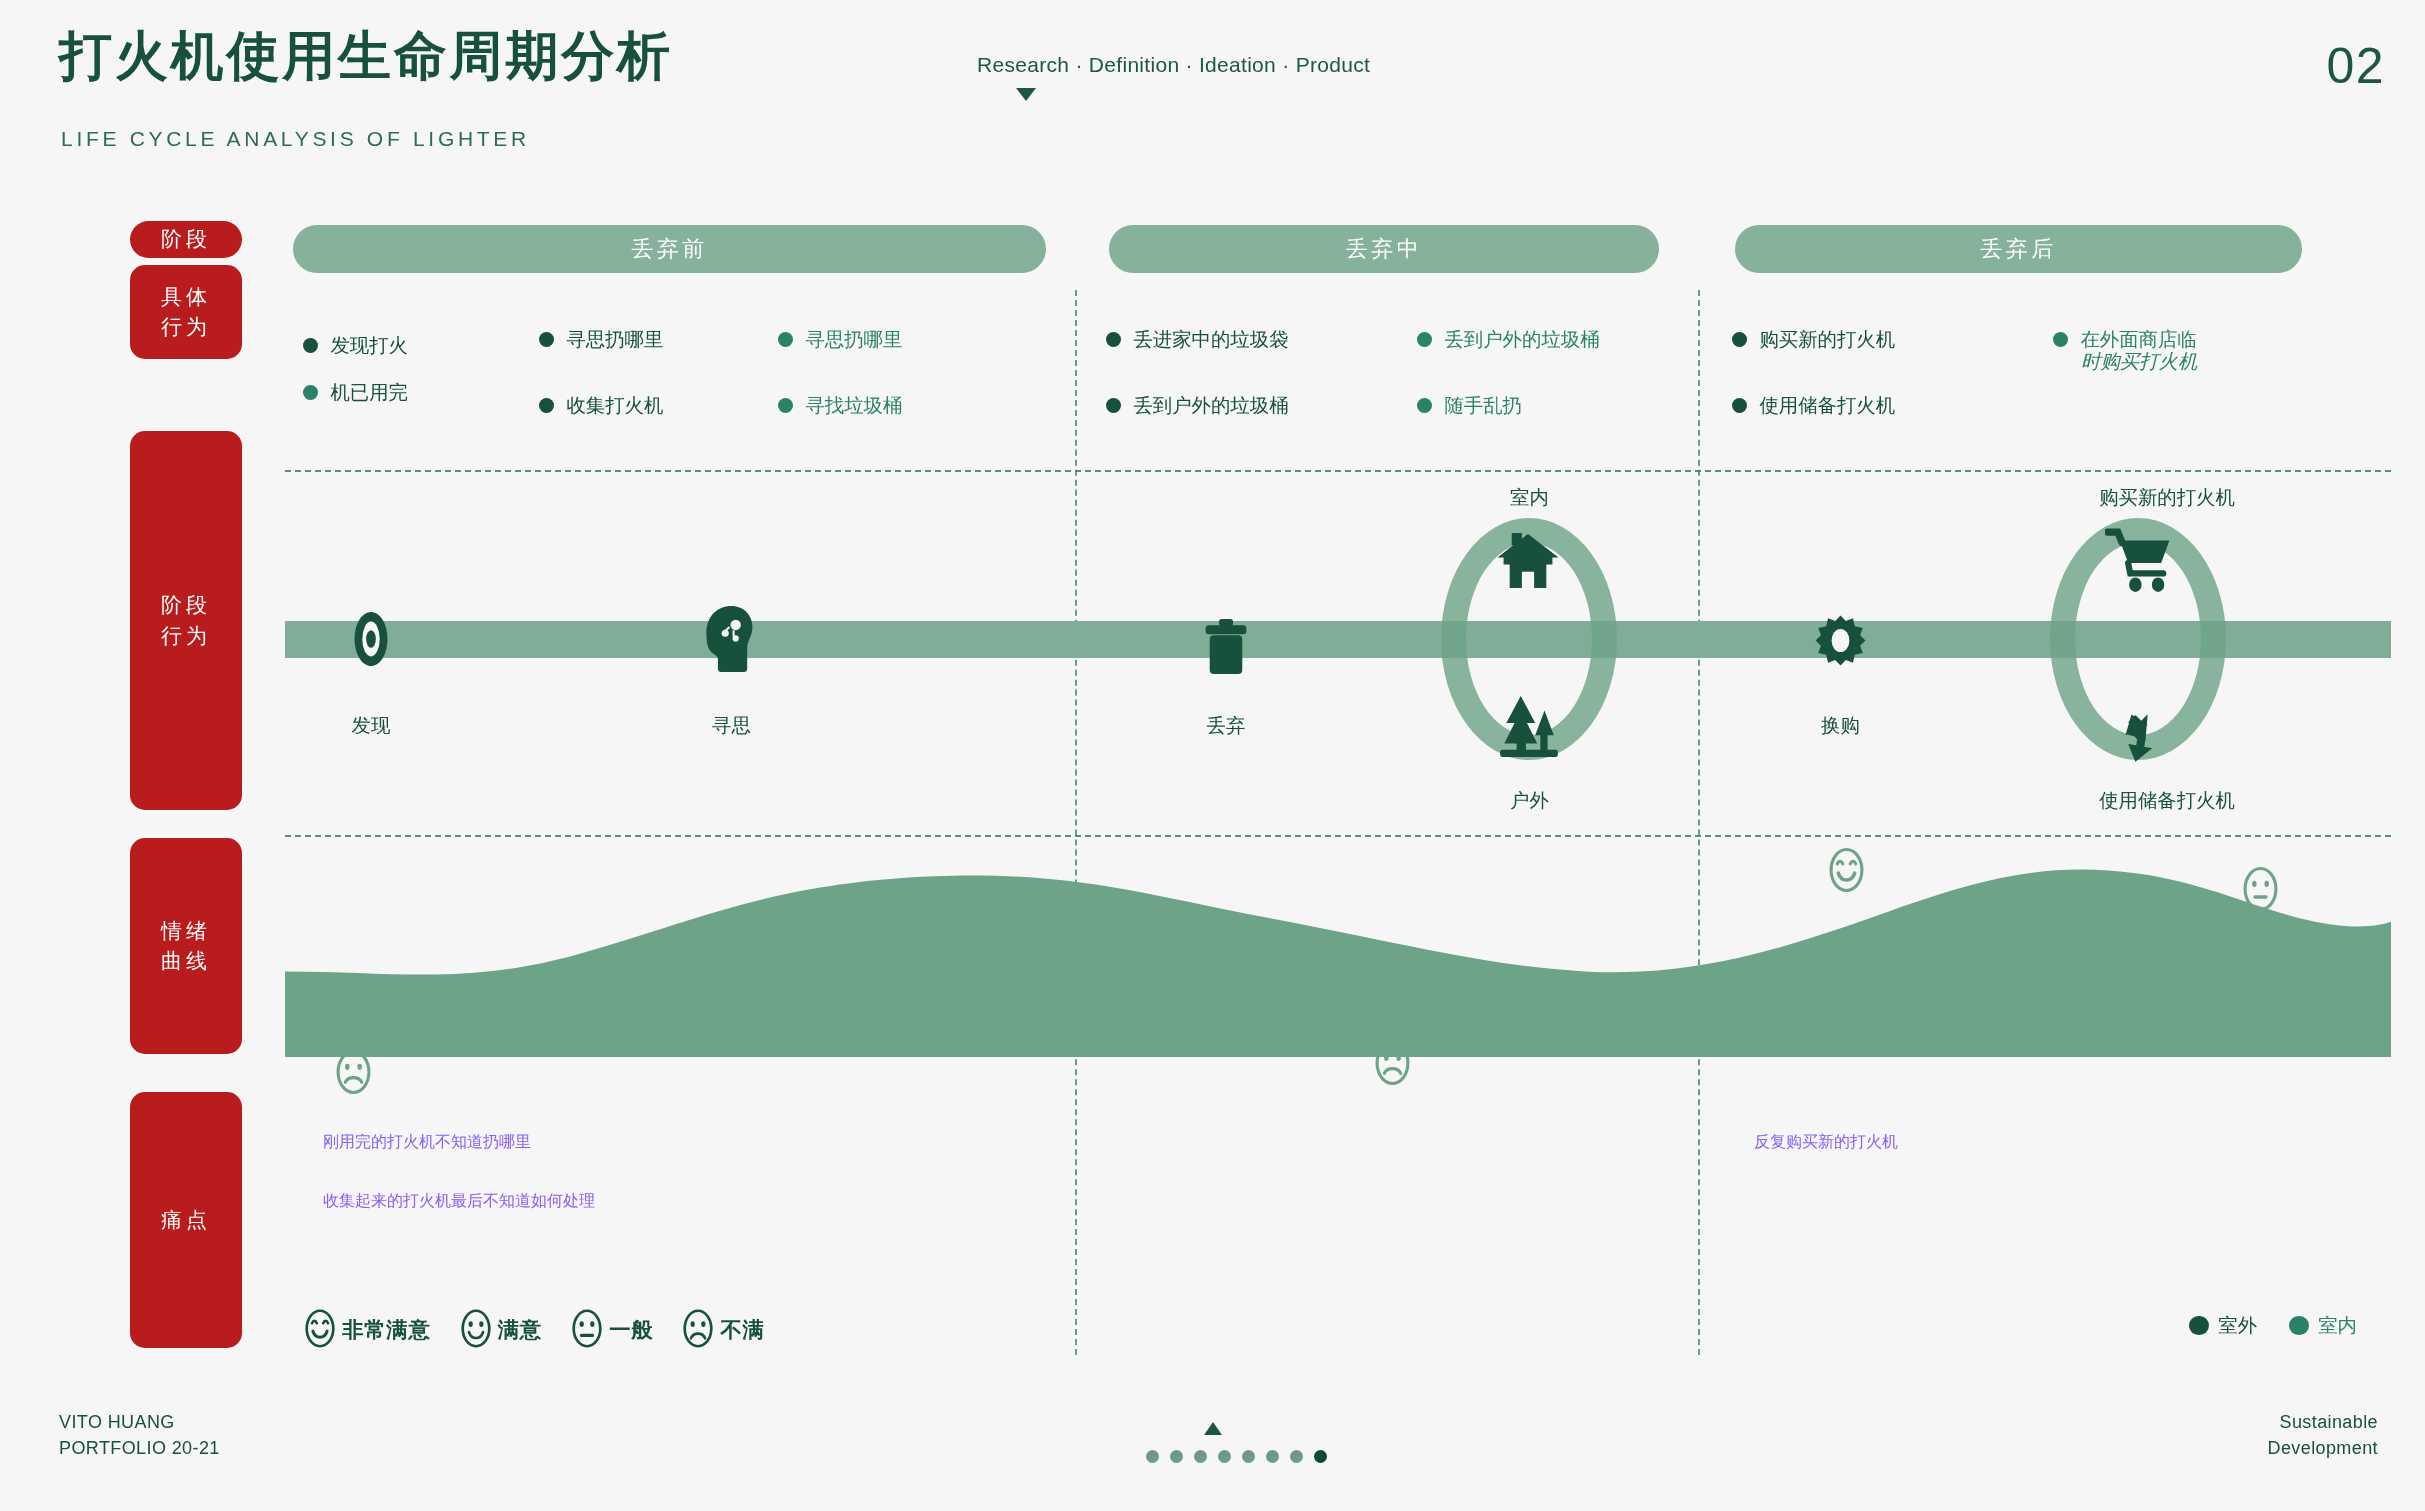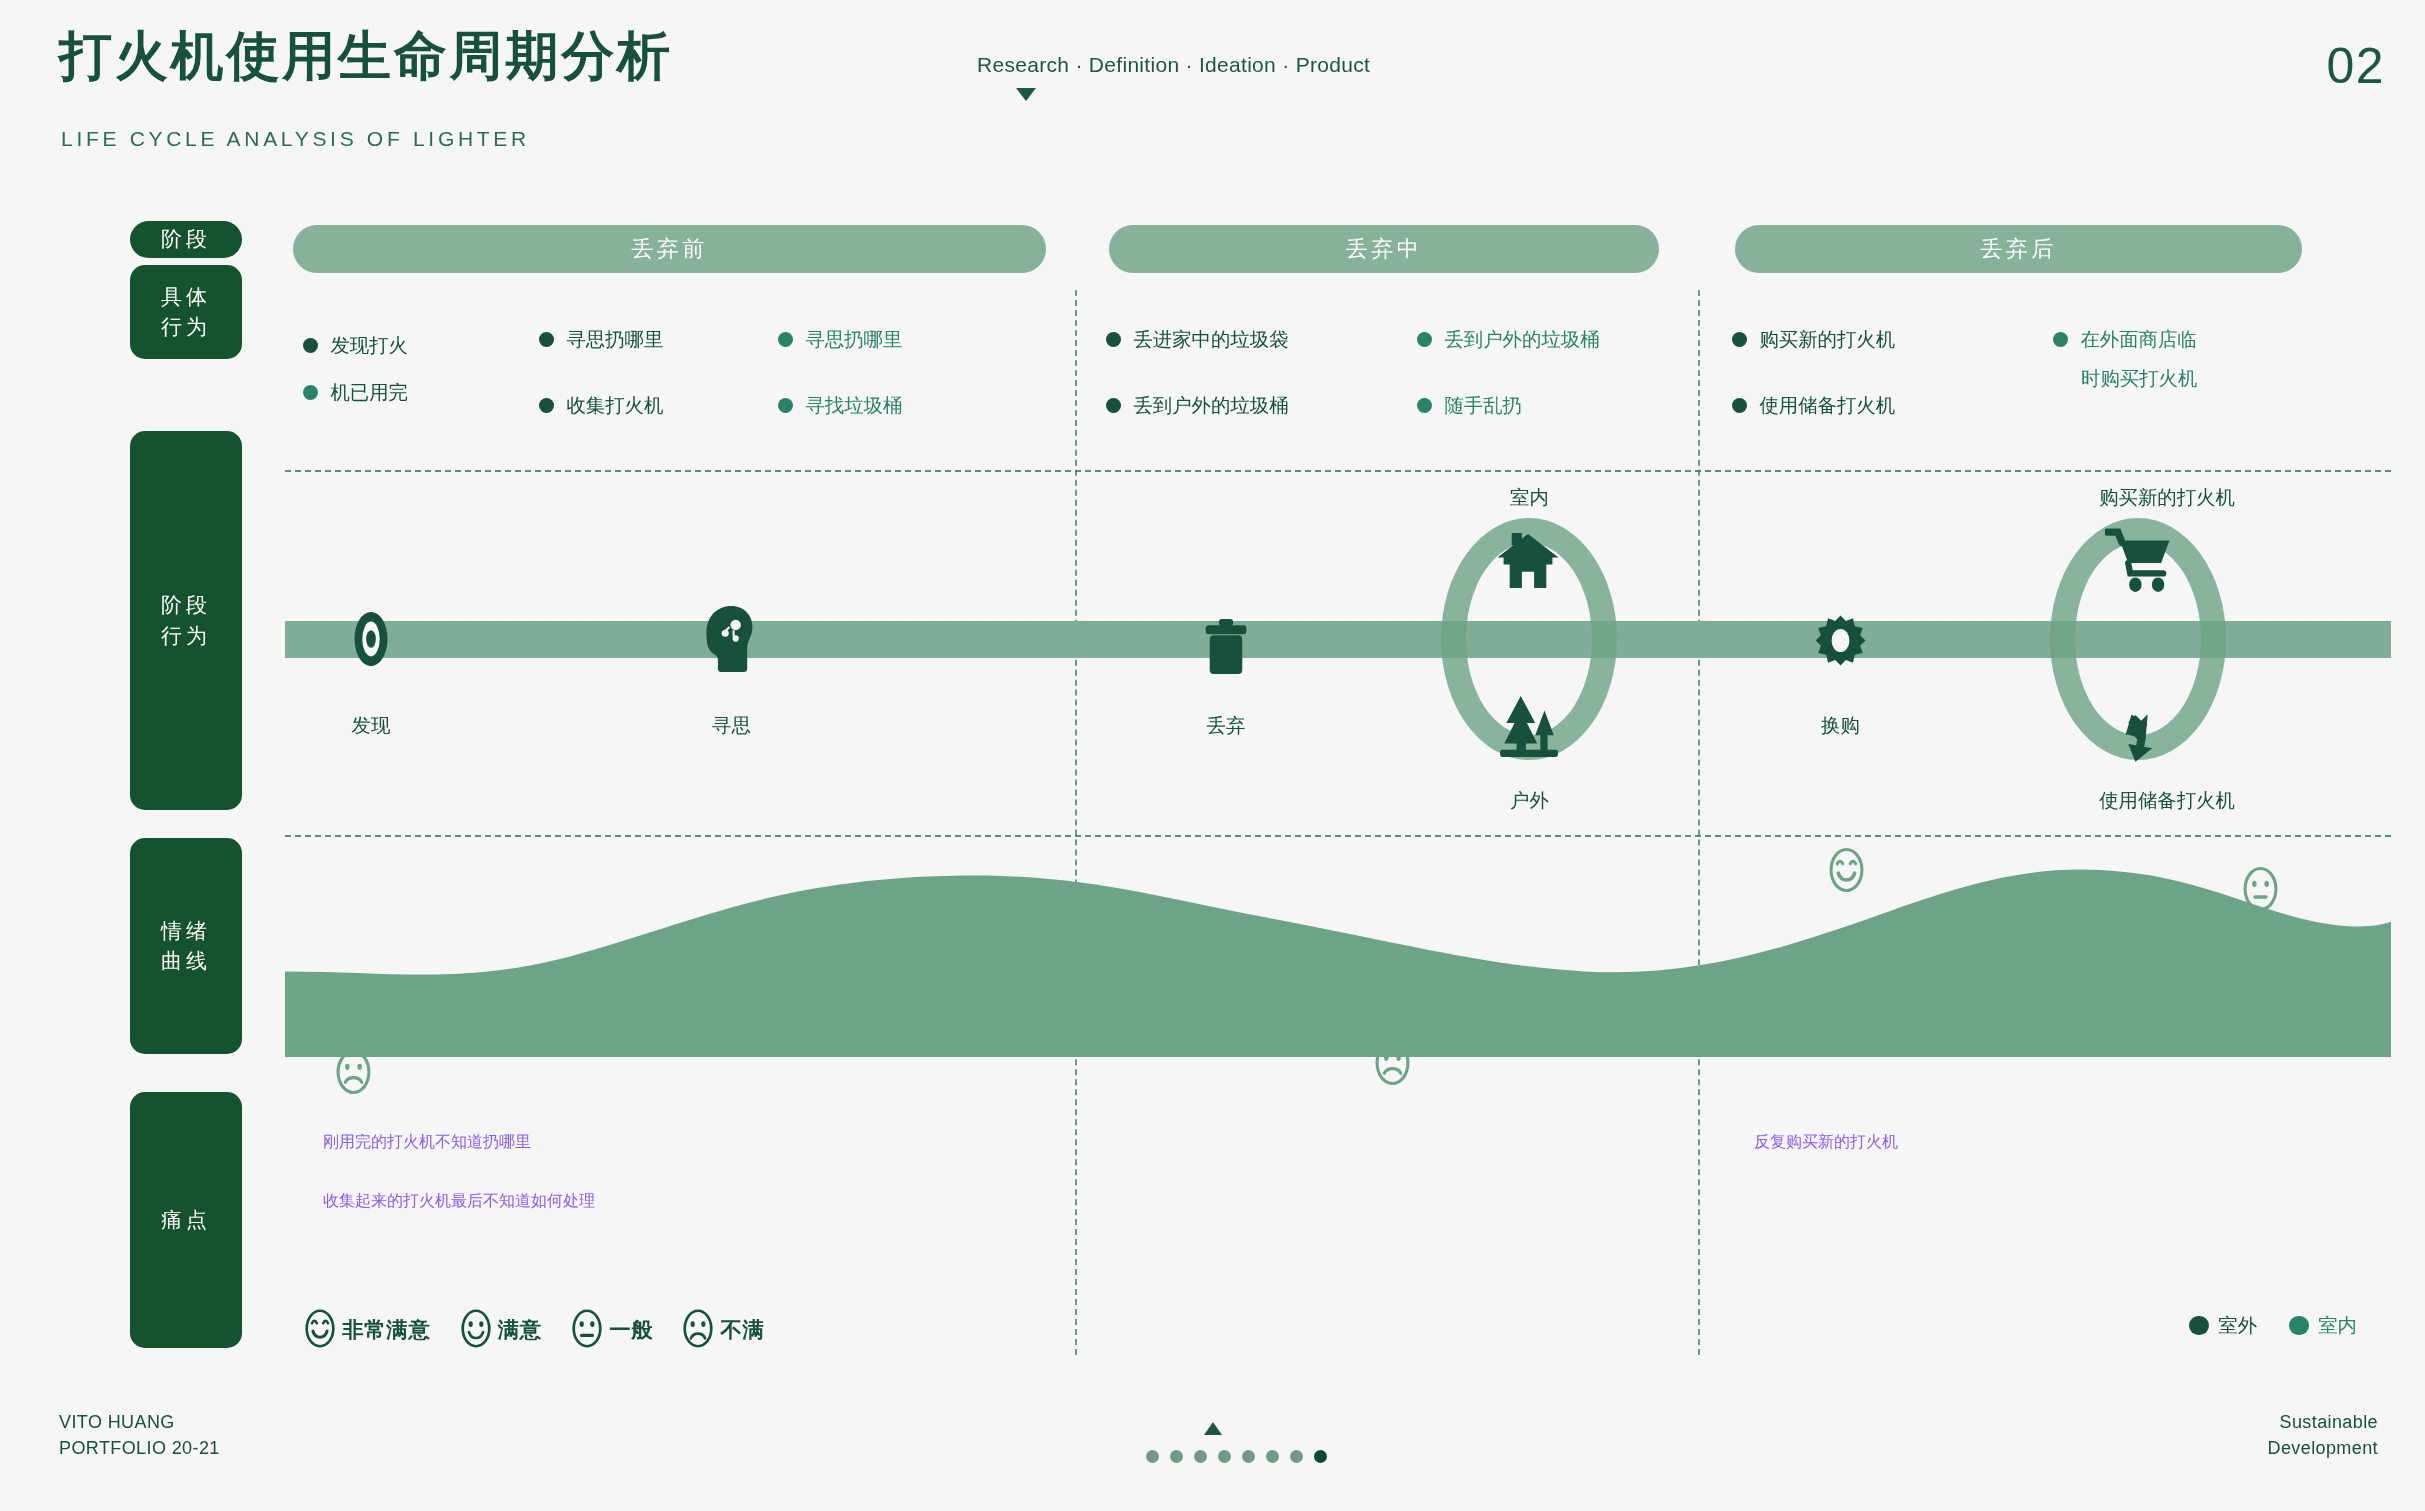--- a/index.html
+++ b/index.html
@@ -33,21 +33,21 @@
     border-top: 13px solid #1d5741;
   }
   .page-num {
     position: absolute; right: 41px; top: 37px;
     font-size: 50px; color: #1d5741; font-weight: 300; letter-spacing: 1.4px; text-align: center;
   }
 
   
   .rowlabel {
     position: absolute; left: 130px; width: 112px;
-    background: #14532d; border-radius: 15px;
+    background: #b91c1c; border-radius: 15px;
     color: #ffffff; font-size: 21px; letter-spacing: 4.1px;
     display: flex; align-items: center; justify-content: center;
     text-align: center; line-height: 1.45; font-weight: 500;
   }
   #rl0 { top: 221px; height: 37px; border-radius: 18.7px; }
   #rl1 { top: 265px; height: 94px; }
   #rl2 { top: 431px; height: 379px; }
   #rl3 { top: 838px; height: 216px; }
   #rl4 { top: 1092px; height: 256px; }
 
@@ -236,21 +236,21 @@
     <span class="txt t-dark">购买新的打火机</span>
   </div>
   <div class="bitem" style="left:1732px; top:392px;">
     <span class="bdot dark"></span>
     <span class="txt t-dark">使用储备打火机</span>
   </div>
   <div class="bitem" style="left:2053px; top:326px;">
     <span class="bdot teal"></span>
     <span class="txt t-teal">在外面商店临</span>
   </div>
-  <div class="bitem" style="left:2081px; top:365px;">
+  <div class="bitem" style="left:2081px; top:348px;font-style:italic;">
     <span class="txt t-teal">时购买打火机</span>
   </div>
 
   <div class="tl-bar"></div>
   <div class="ring" id="ring1"></div>
   <div class="ring" id="ring2"></div>
 
   <div class="tl-icon" style="left:340px; top:608px;">
     <svg width="62" height="62" viewBox="0 0 64 64">
         <ellipse cx="32" cy="32" rx="17" ry="28" fill="#17503c"></ellipse>

